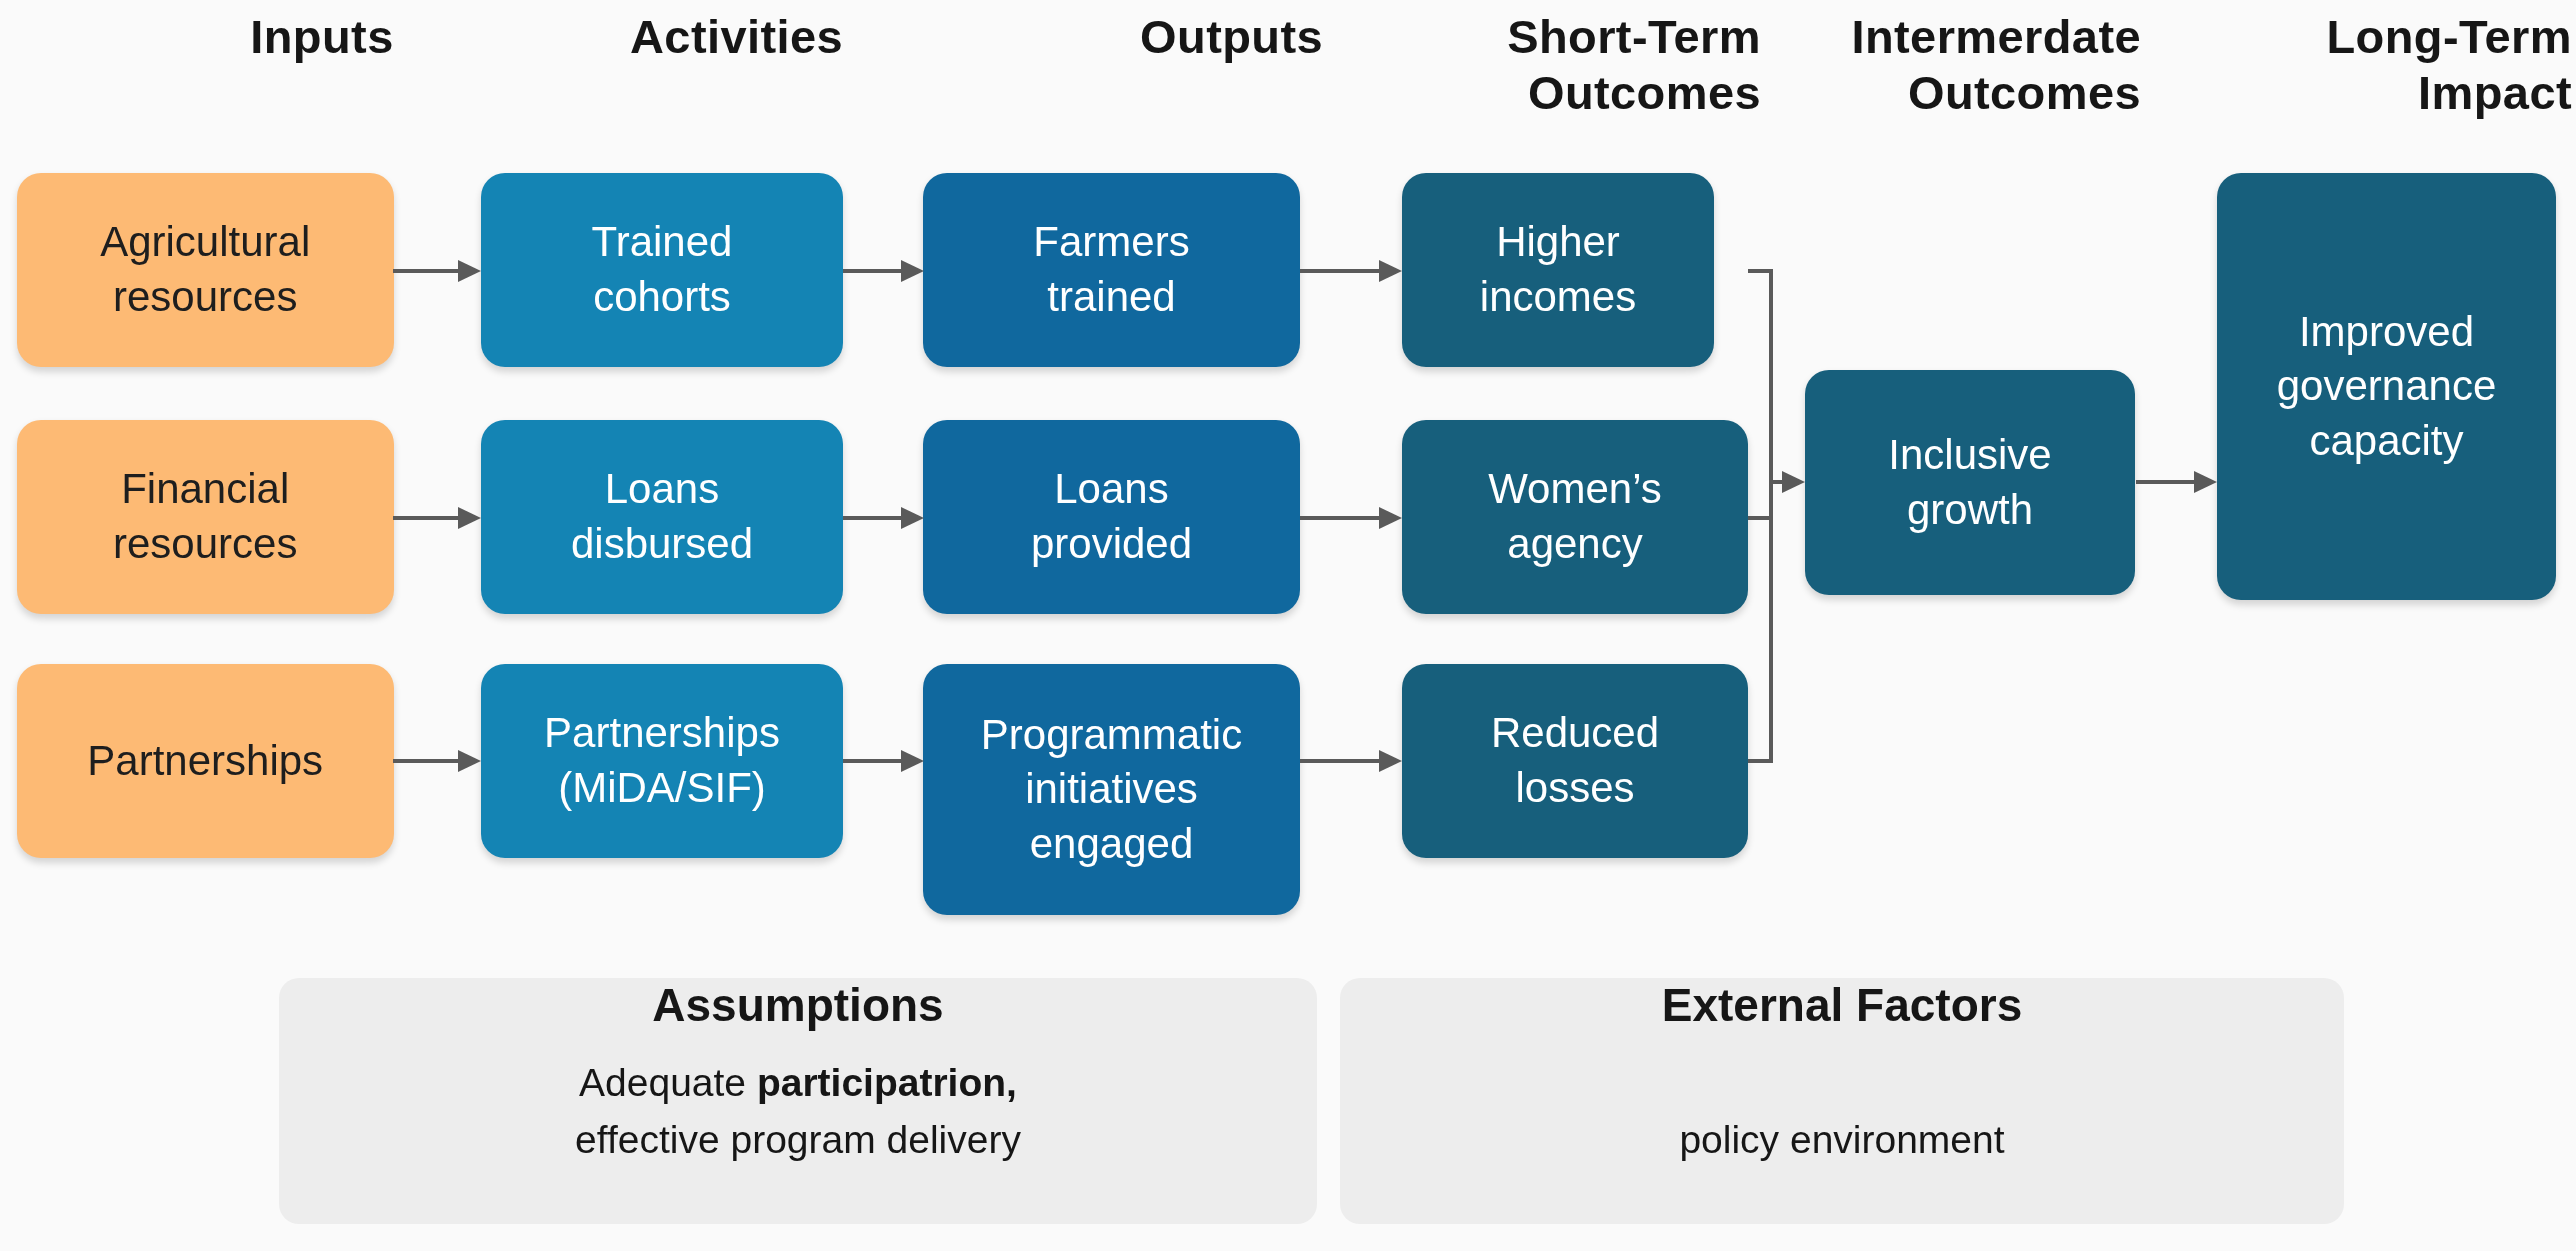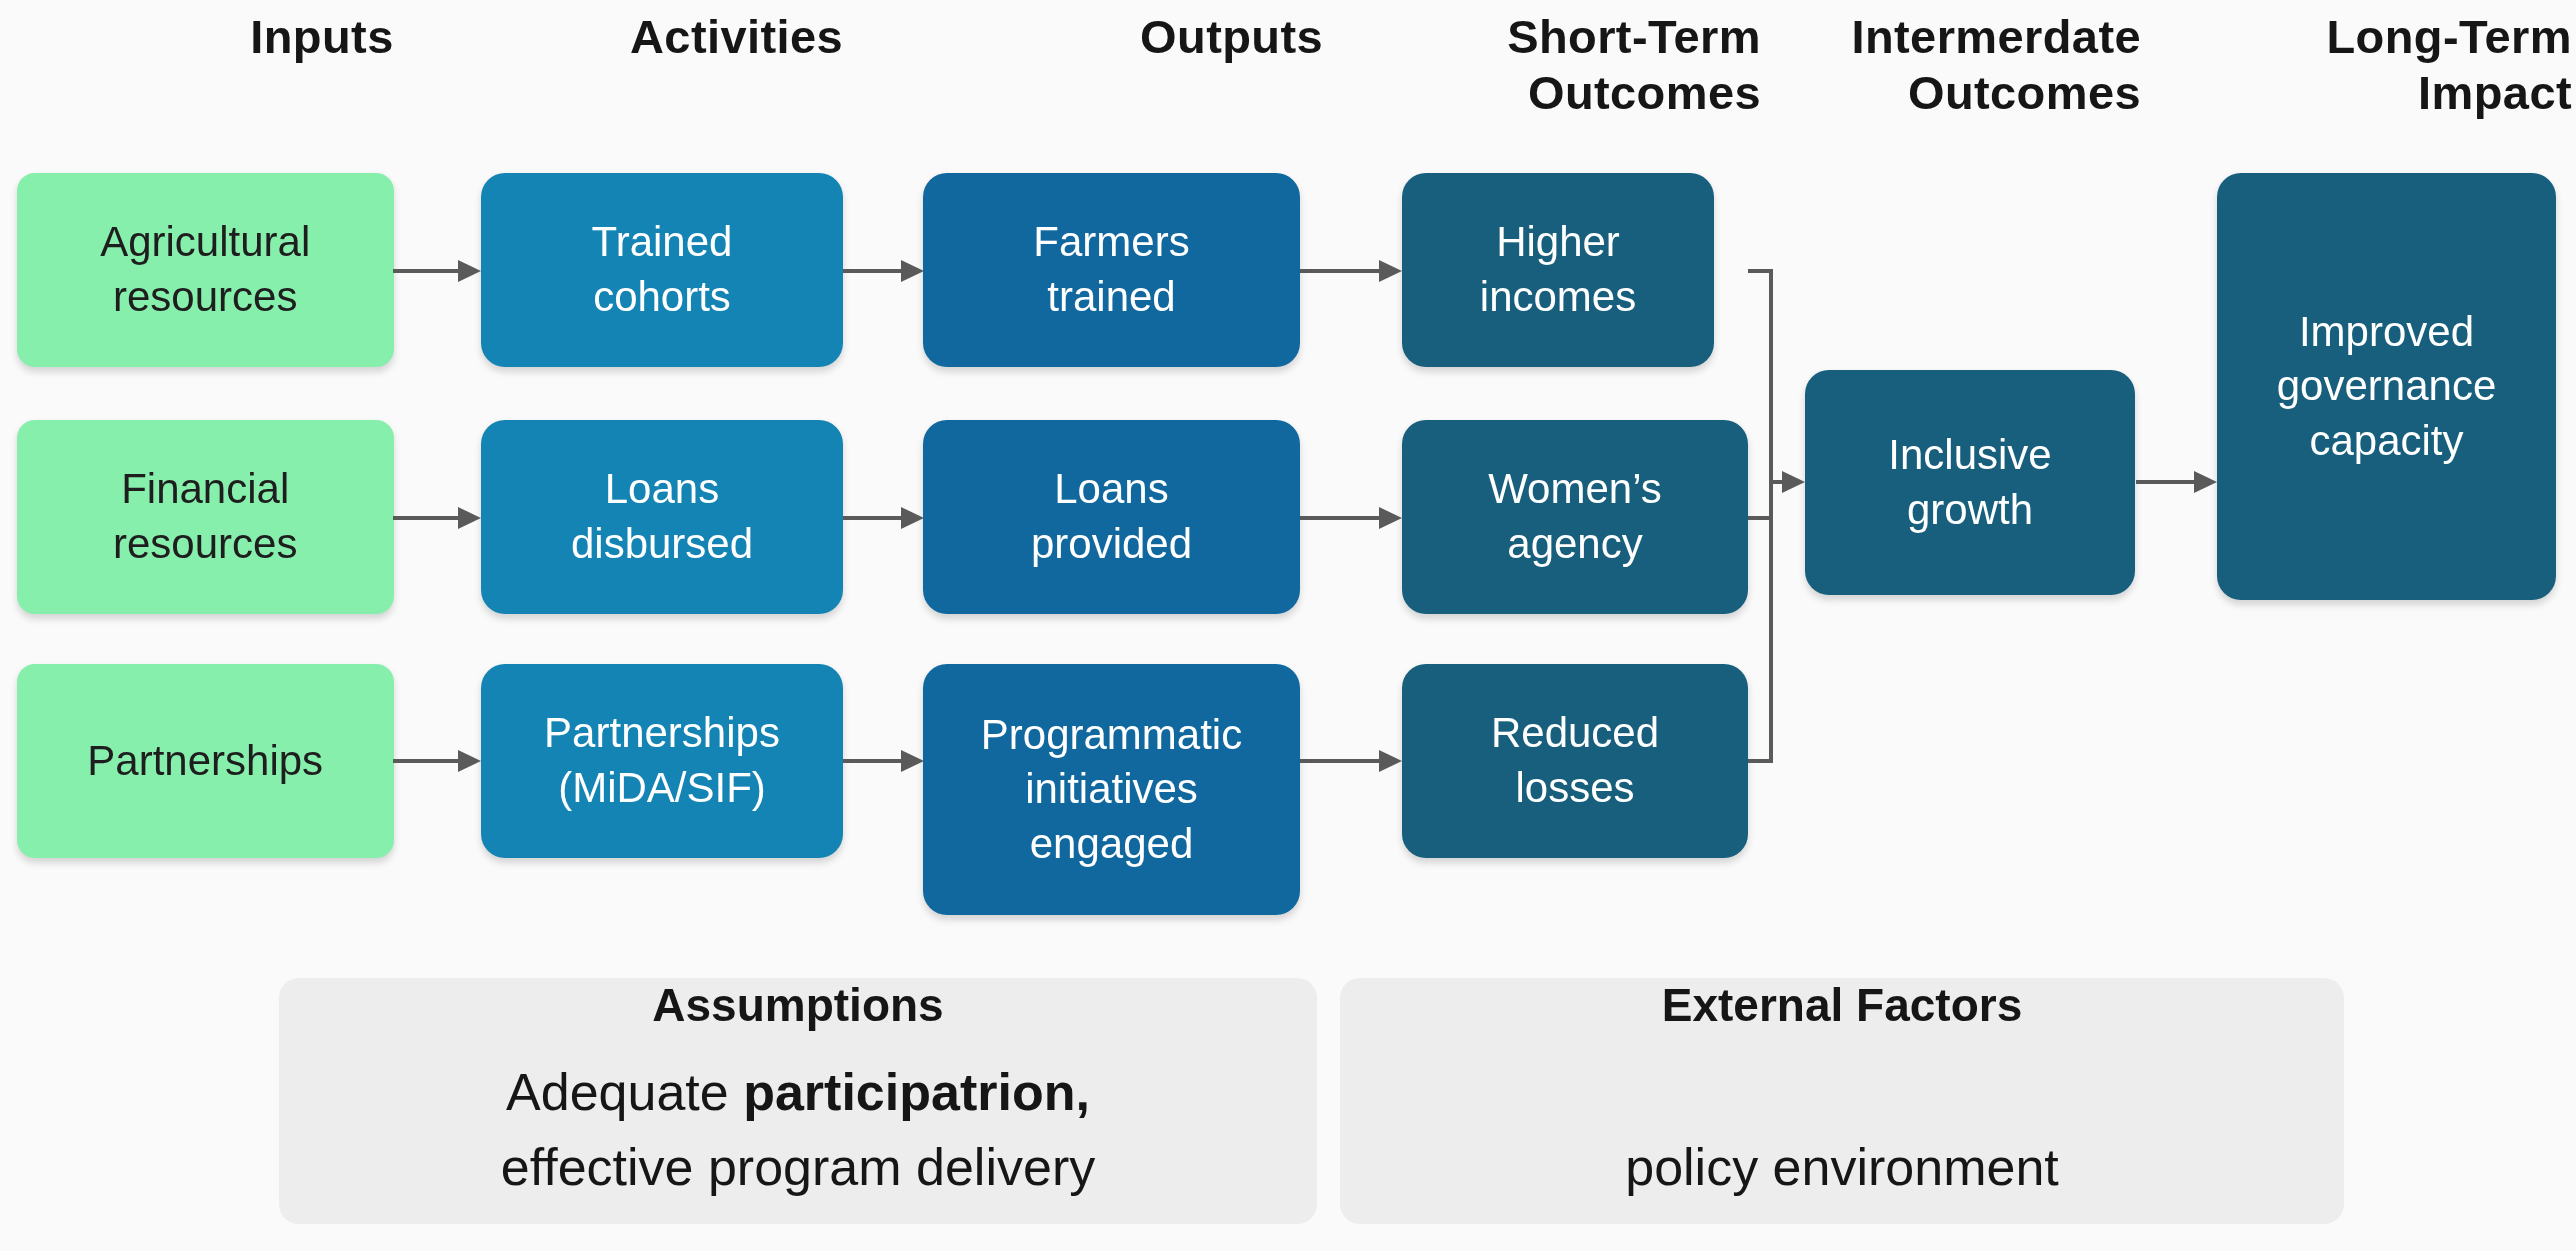--- a/index.html
+++ b/index.html
@@ -31,37 +31,37 @@
     border-radius: 24px;
     display: flex;
     align-items: center;
     justify-content: center;
     text-align: center;
     white-space: pre-line;
     font-size: 42px;
     line-height: 1.3;
     box-shadow: 0 4.6px 7.6px rgba(0,0,0,0.15);
   }
-  .box.light { background: #86efac; color: #1e1e1e; border-radius: 18px; }
+  .box.light { background: #fdba74; color: #1e1e1e; }
   .box.act   { background: #1484b4; color: #ffffff; }
   .box.out   { background: #10689e; color: #ffffff; }
   .box.dark  { background: #175f7c; color: #ffffff; }
   .note {
     position: absolute;
     background: #ededed;
     border-radius: 20px;
     display: flex;
     flex-direction: column;
     align-items: center;
     justify-content: flex-start;
     text-align: center;
     color: #161616;
   }
   .note-title { font-weight: 700; font-size: 46px; margin-bottom: 23px; }
-  .note-body  { font-size: 52px; line-height: 1.45; }
+  .note-body  { font-size: 39px; line-height: 1.45; }
   .note-body b { font-weight: 700; }
   .hline {
     position: absolute;
     height: 3.8px;
     background: #5a5a5a;
   }
   .arrow {
     position: absolute;
     height: 3.8px;
     background: #5a5a5a;

